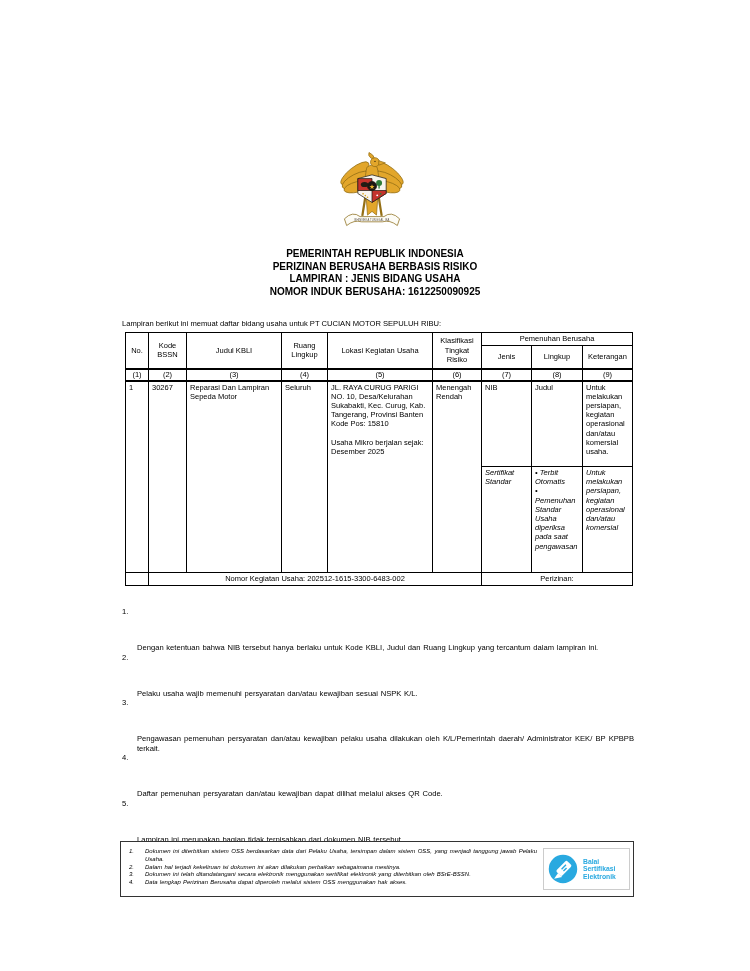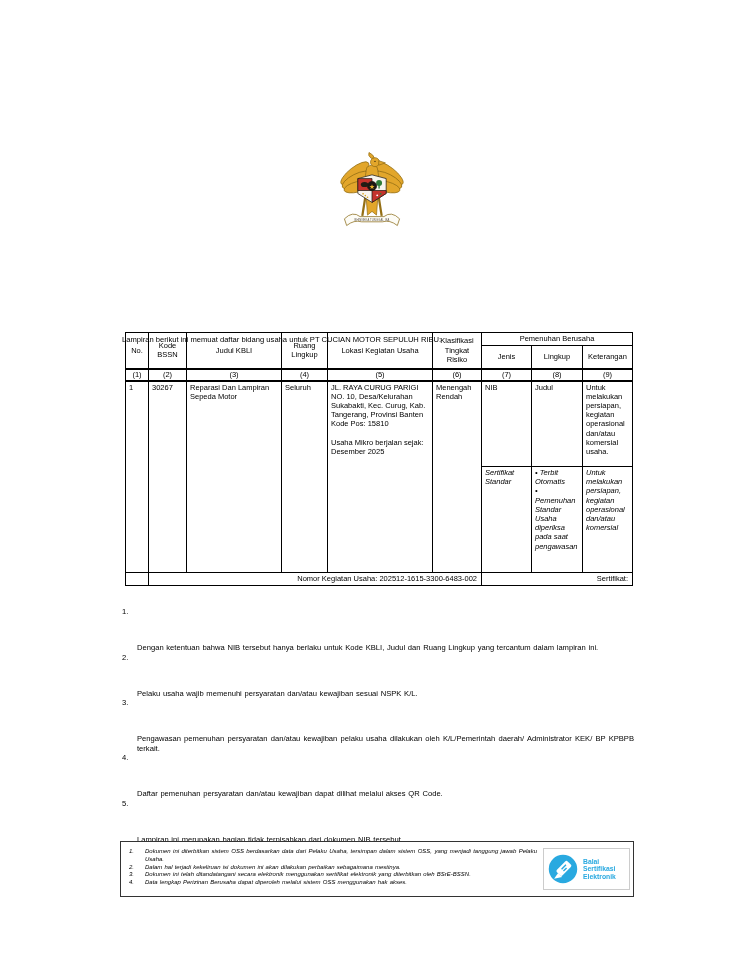--- a/index.html
+++ b/index.html
@@ -8,39 +8,39 @@
   .page { position:relative; width:750px; height:971px; background:#fff; overflow:hidden; }
 
   
   .emblem { position:absolute; left:334px; top:151px; width:76px; height:82px; }
 
   
   .heading { position:absolute; top:248px; left:0; width:750px; text-align:center;
              font-size:10px; font-weight:bold; line-height:12.7px; color:#000; }
 
   
-  .intro { position:absolute; top:335px; left:122px; width:512px; font-size:7.6px; color:#000; }
+  .intro { position:absolute; top:319px; left:122px; width:512px; font-size:7.6px; color:#000; }
 
   
   table.kbli { position:absolute; top:332px; left:125px; width:507px;
                border-collapse:collapse; table-layout:fixed;
                font-size:7.5px; line-height:9.2px; color:#000; }
   table.kbli th, table.kbli td { border:1px solid #000; }
   table.kbli th { font-weight:normal; text-align:center; vertical-align:middle; padding:1px 2px; }
   tr.h1 { height:13px; }
   tr.h2 { height:23px; }
   tr.nums td { height:12px; text-align:center; vertical-align:middle;
                border-top:2px solid #000; border-bottom:2px solid #000; }
   tr.body td { vertical-align:top; padding:1px 3px; text-align:left; }
   tr.body1 td { height:86px; }
   tr.body2 td { height:106px;font-style:italic; }
   td.c { text-align:center; }
   td.pre { white-space:pre-line; }
   td.cell-judul { padding-right:8px; }
-  tr.trow-foot td { height:13px; vertical-align:top; padding:1px 4px; text-align:right; }
+  tr.trow-foot td { height:13px; vertical-align:top; padding:1px 4px; text-align:center; }
 
   
   .notes { position:absolute; top:607px; left:122px; width:512px;
            font-size:7.6px; line-height:9.6px; color:#000; }
   .note { display:flex; }
   .note-num { width:15px; flex:0 0 15px; }
   .note-text { flex:1; text-align:justify; word-spacing:0.6px;margin-top:36px; }
 
   
   .footer-box { position:absolute; top:841px; left:120px; width:514px; height:56px;
@@ -108,20 +108,26 @@
         <circle cx="41" cy="59.8" r="1.1" fill="#d8a014" stroke="none"></circle>
         <circle cx="44" cy="62" r="1.1" fill="#d8a014" stroke="none"></circle>
         <circle cx="57" cy="59.5" r="1.3" fill="#ffffff" stroke="none"></circle>
         <circle cx="61.5" cy="57.5" r="1.3" fill="#2e7d39" stroke="none"></circle>
         <circle cx="50" cy="47" r="6.2" fill="#1c1713"></circle>
         <text x="50" y="50.4" text-anchor="middle" font-size="9" fill="#e8b32a" stroke="none">★</text>
       </g>
     </svg>
   </div>
 
+  <div class="heading">
+    <div>PEMERINTAH REPUBLIK INDONESIA</div>
+    <div>PERIZINAN BERUSAHA BERBASIS RISIKO</div>
+    <div>LAMPIRAN : JENIS BIDANG USAHA</div>
+    <div>NOMOR INDUK BERUSAHA: 1612250090925</div>
+  </div>
 
   <div class="intro">Lampiran berikut ini memuat daftar bidang usaha untuk PT CUCIAN MOTOR SEPULUH RIBU:</div>
 
   <table class="kbli">
     <colgroup>
       <col style="width:23px">
         <col style="width:38px">
         <col style="width:95px">
       <col style="width:46px">
         <col style="width:105px">
@@ -172,21 +178,21 @@
     </tr>
     <tr class="body body2">
       <td class="c">Sertifikat Standar</td>
       <td class="pre">• Terbit Otomatis
 • Pemenuhan Standar Usaha diperiksa pada saat pengawasan</td>
       <td>Untuk melakukan persiapan, kegiatan operasional dan/atau komersial</td>
     </tr>
     <tr class="trow-foot">
       <td></td>
       <td colspan="5">Nomor Kegiatan Usaha: 202512-1615-3300-6483-002</td>
-      <td colspan="3">Sertifikat:</td>
+      <td colspan="3">Perizinan:</td>
     </tr>
   </tbody>
     </table>
 
   <div class="notes">
     <div class="note">
       <span class="note-num">1.</span>
       <span class="note-text">Dengan ketentuan bahwa NIB tersebut hanya berlaku untuk Kode KBLI, Judul dan Ruang Lingkup yang tercantum dalam lampiran ini.</span>
     </div>
     <div class="note">

